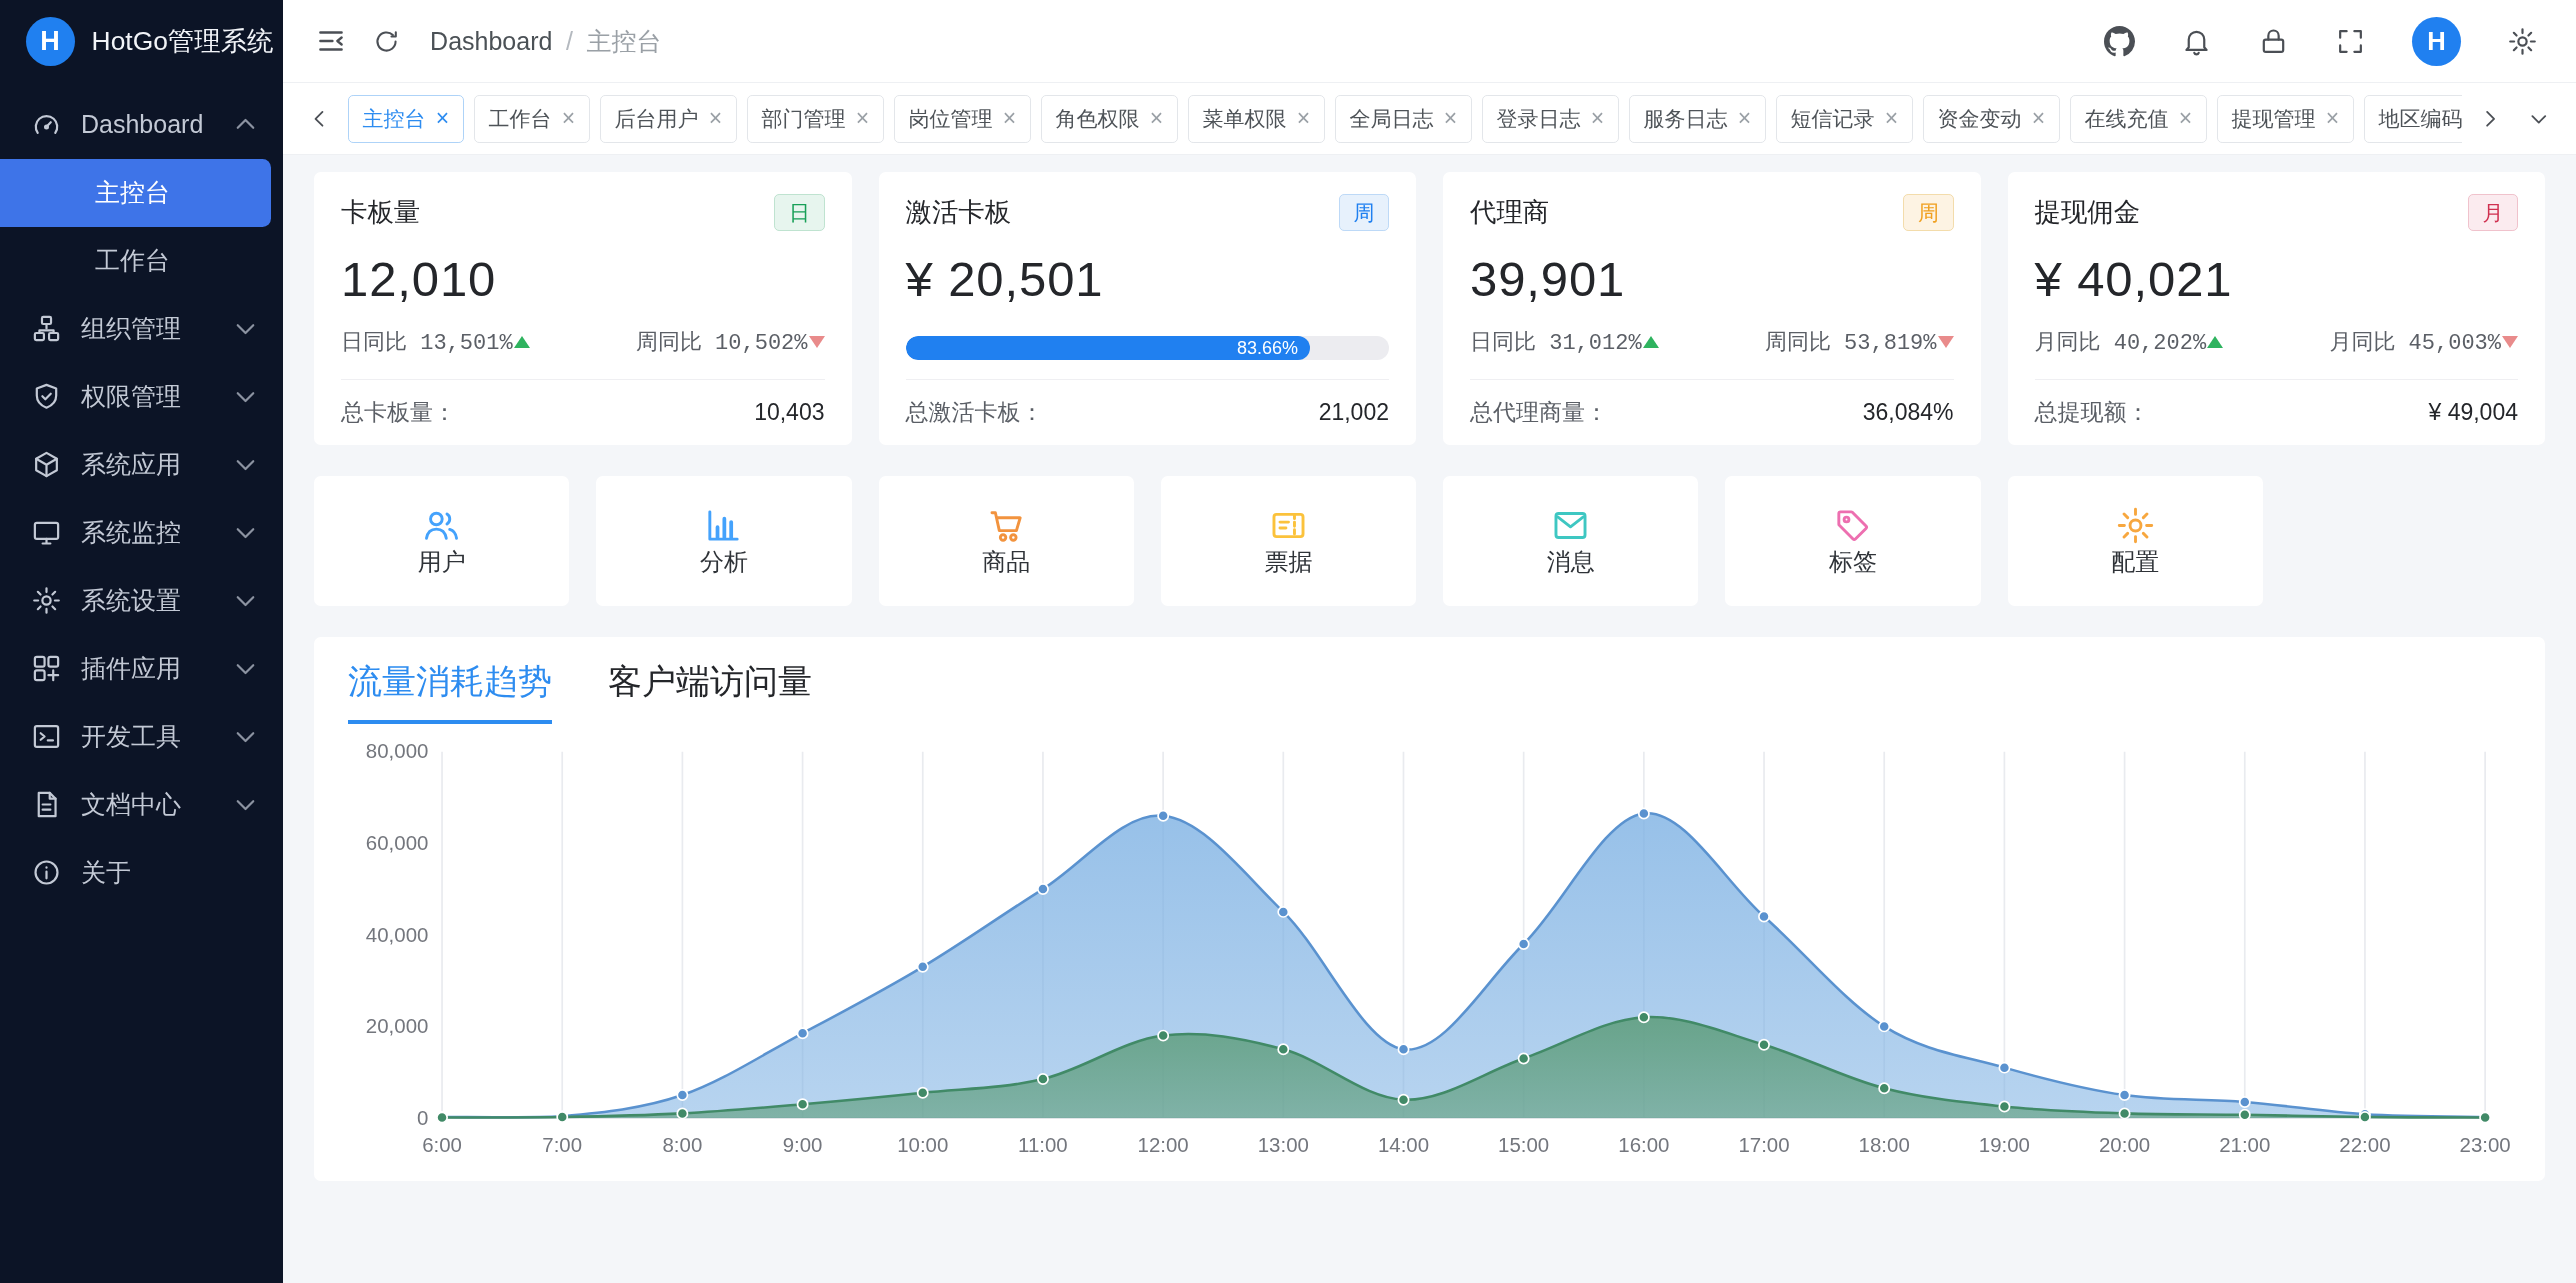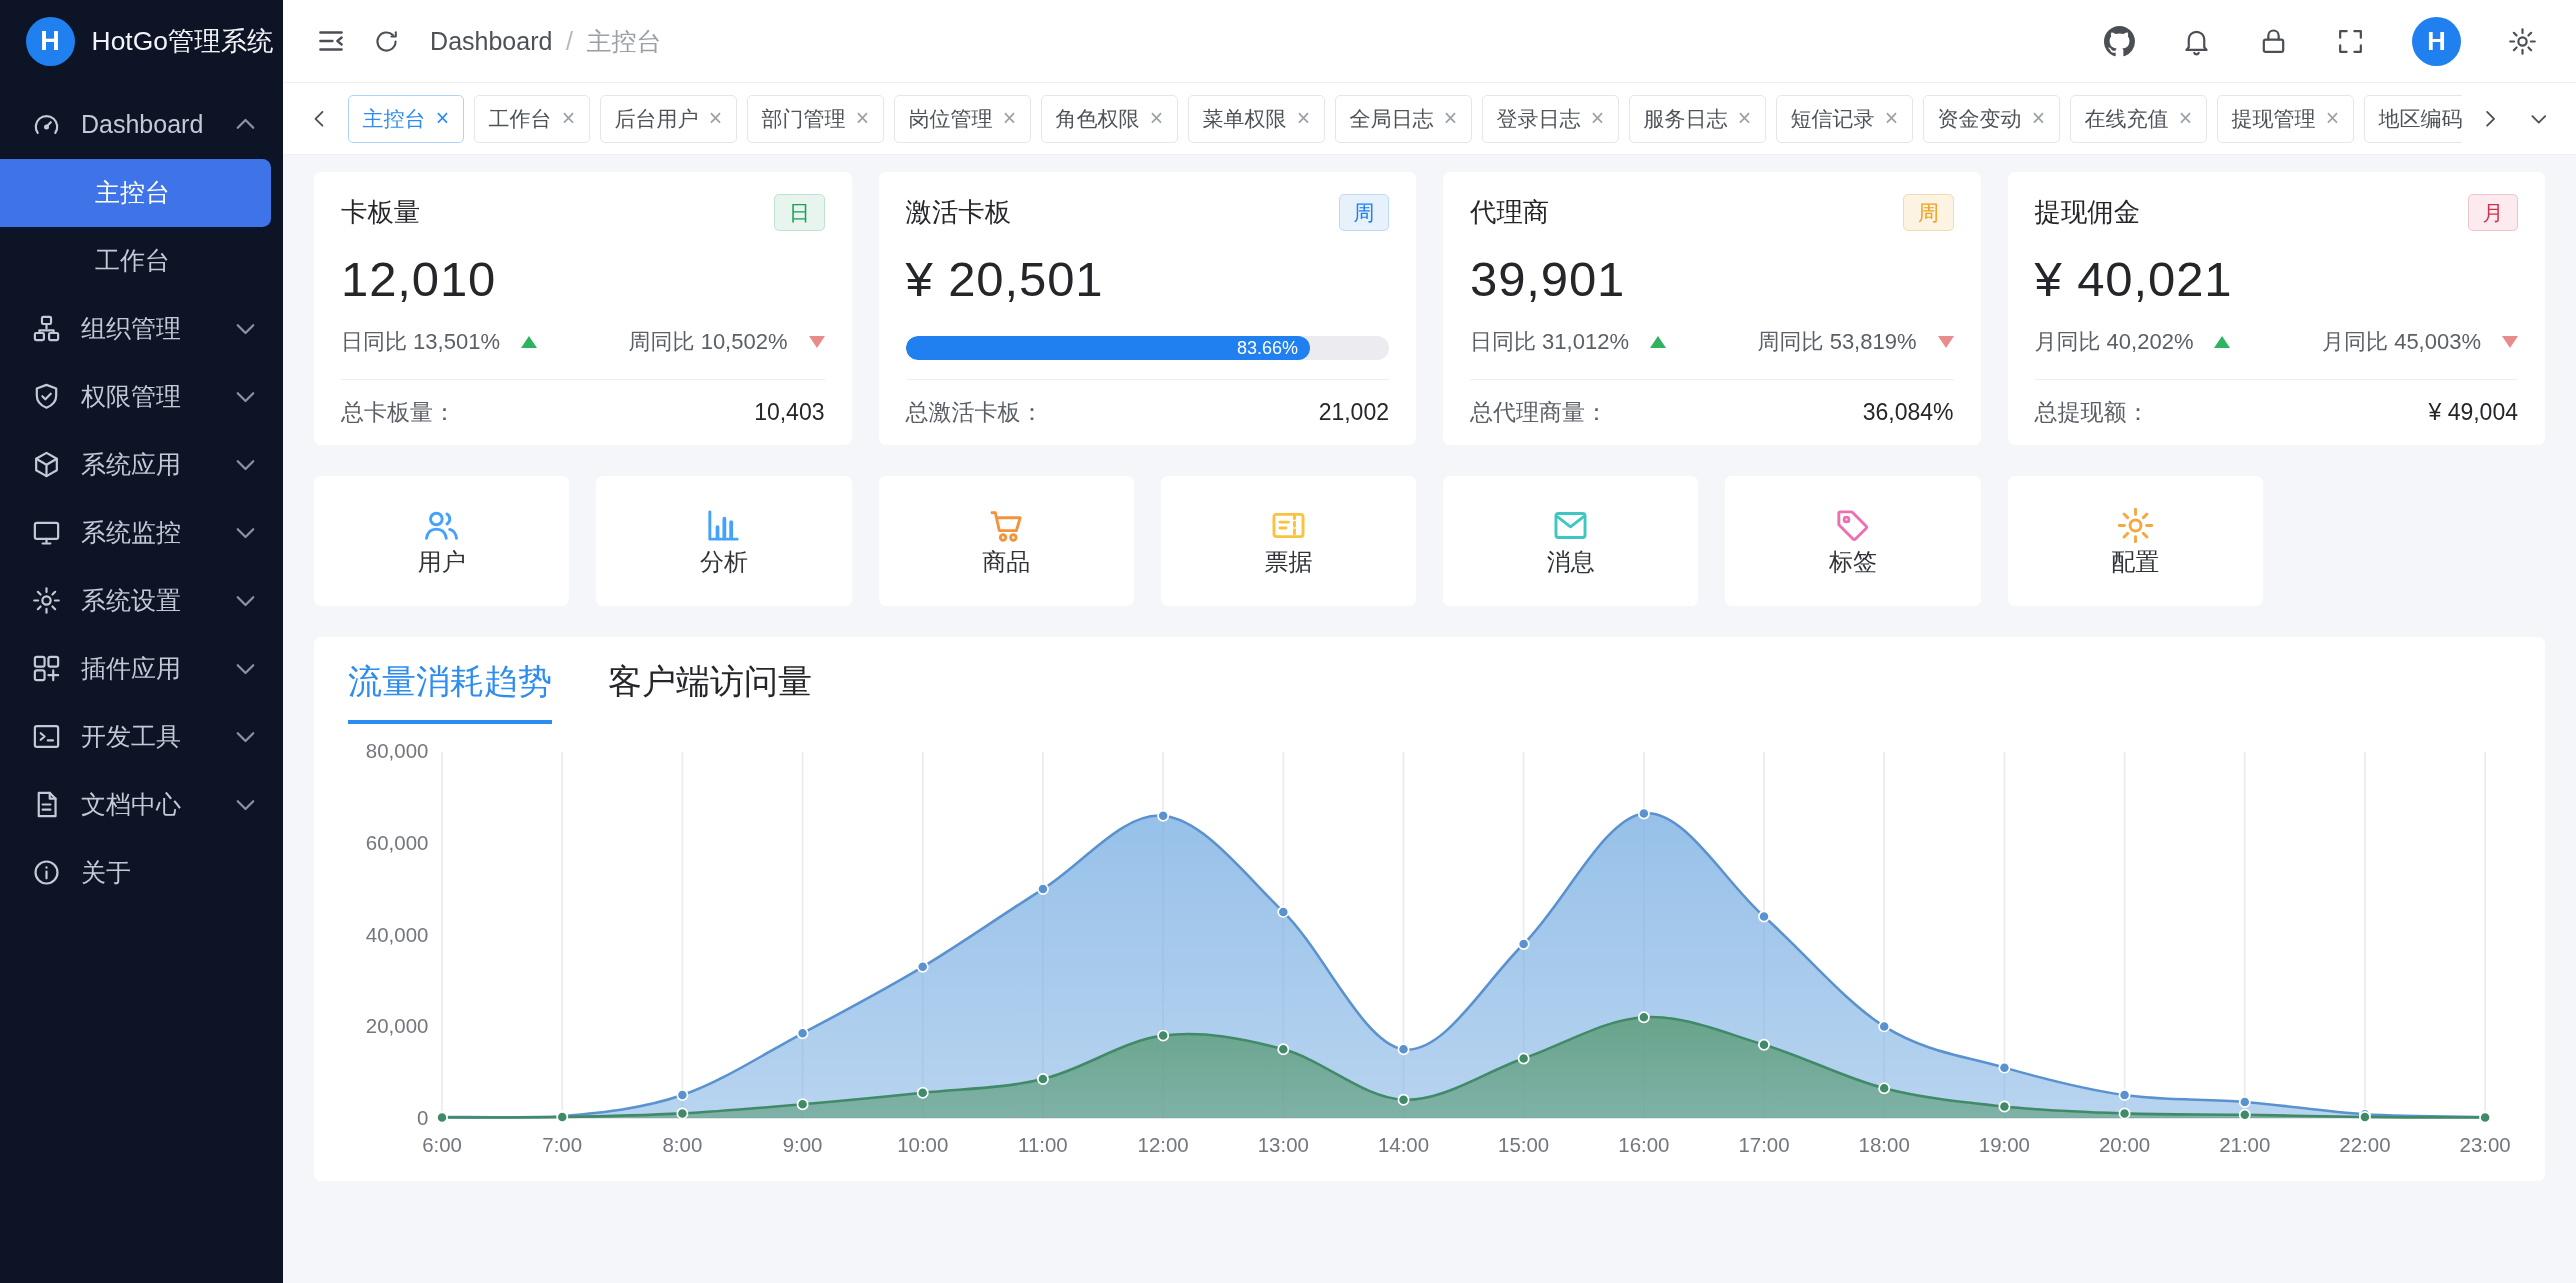--- a/index.html
+++ b/index.html
@@ -50,21 +50,21 @@
   .stat-card{background:#fff;border-radius:6.8px;padding:22px 27px 0;}
   .stat-head{display:flex;align-items:center;justify-content:space-between;}
   .stat-title{font-size:26.4px;color:#24262a;font-weight:500;}
   .badge{font-size:21px;line-height:1;padding:6.8px 13.6px;border-radius:5.1px;border:0.9px solid;}
   .badge.green{color:#18a058;background:#e7f5ee;border-color:#bfe3d0;}
   .badge.blue{color:#2080f0;background:#e7f1fc;border-color:#bdd9f7;}
   .badge.orange{color:#f0a020;background:#fdf3e3;border-color:#f3dcab;}
   .badge.red{color:#d03050;background:#fbebef;border-color:#f0c2cc;}
   .stat-value{font-size:49px;color:#24262a;margin:20.5px 0 17px;letter-spacing:0.9px;}
   .stat-metrics{display:flex;justify-content:space-between;align-items:center;font-size:22px;color:#5b5f66;height:36px;}
-  .metric{display:inline-flex;align-items:center;gap:21px;}
+  .metric{display:inline-flex;align-items:center;gap:1px;font-family:Liberation Mono, monospace;}
   .tri{display:inline-block;width:0;height:0;}
   .tri-up{border-left:8.5px solid transparent;border-right:8.5px solid transparent;border-bottom:12px solid #2fb35f;}
   .tri-down{border-left:8.5px solid transparent;border-right:8.5px solid transparent;border-top:12px solid #e98b8b;}
   .stat-progress-row{height:36px;display:flex;align-items:flex-end;}
   .progress-track{width:100%;height:24px;background:#ececf0;border-radius:852px;overflow:hidden;}
   .progress-fill{height:100%;background:#2080f0;border-radius:852px;display:flex;align-items:center;justify-content:flex-end;padding-right:12px;}
   .progress-label{color:#fff;font-size:18px;}
   .stat-footer{margin-top:19px;border-top:0.9px solid #efeff2;height:66px;display:flex;align-items:center;justify-content:space-between;font-size:23px;color:#5b5f66;}
   .foot-value{color:#24262a;}
 

